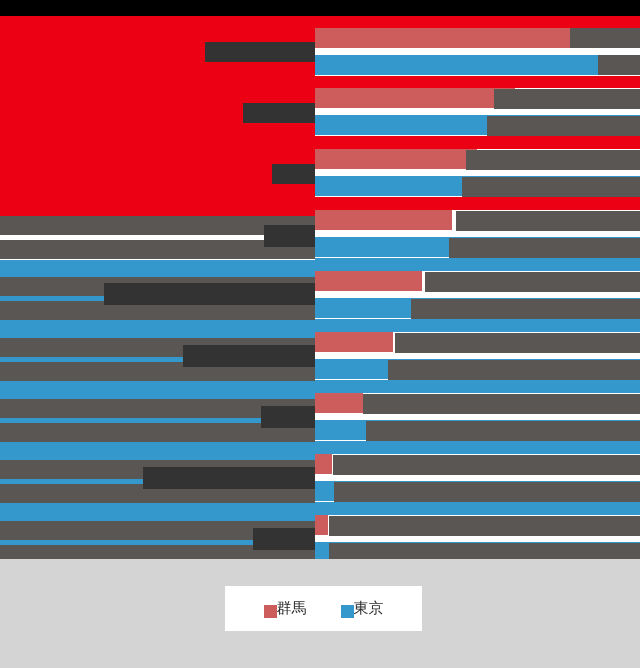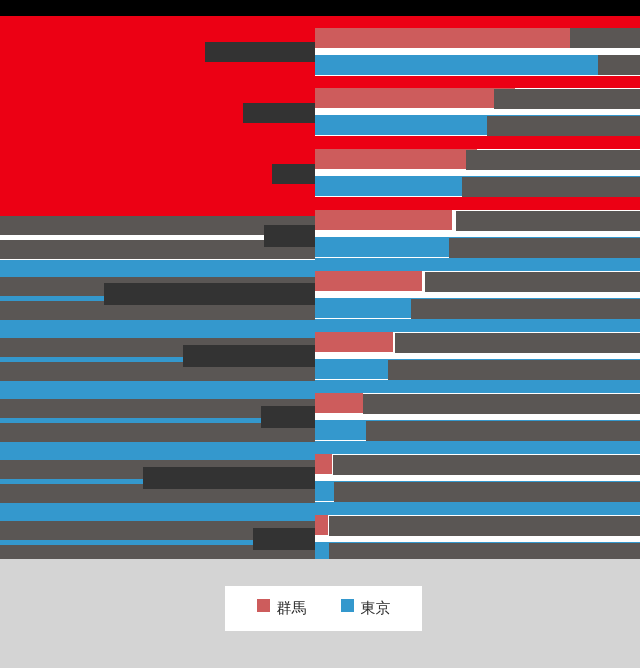--- a/index.html
+++ b/index.html
@@ -92,22 +92,21 @@
     width: 197px;
     height: 45px;
     background: #ffffff;
     display: flex;
     align-items: center;
     justify-content: center;
     gap: 34px;
   }
   .legend-item {
     display: flex;
-    align-items: flex-start;
-    gap: 7px;
+    align-items: flex-end;
   }
   .legend-swatch {
     width: 13px;
     height: 13px;
     display: inline-block;
   }
   .legend-swatch.gunma { background: #cd5c5c; }
   .legend-swatch.tokyo { background: #3498cd; }
   .legend-label {
     font-size: 15px;

